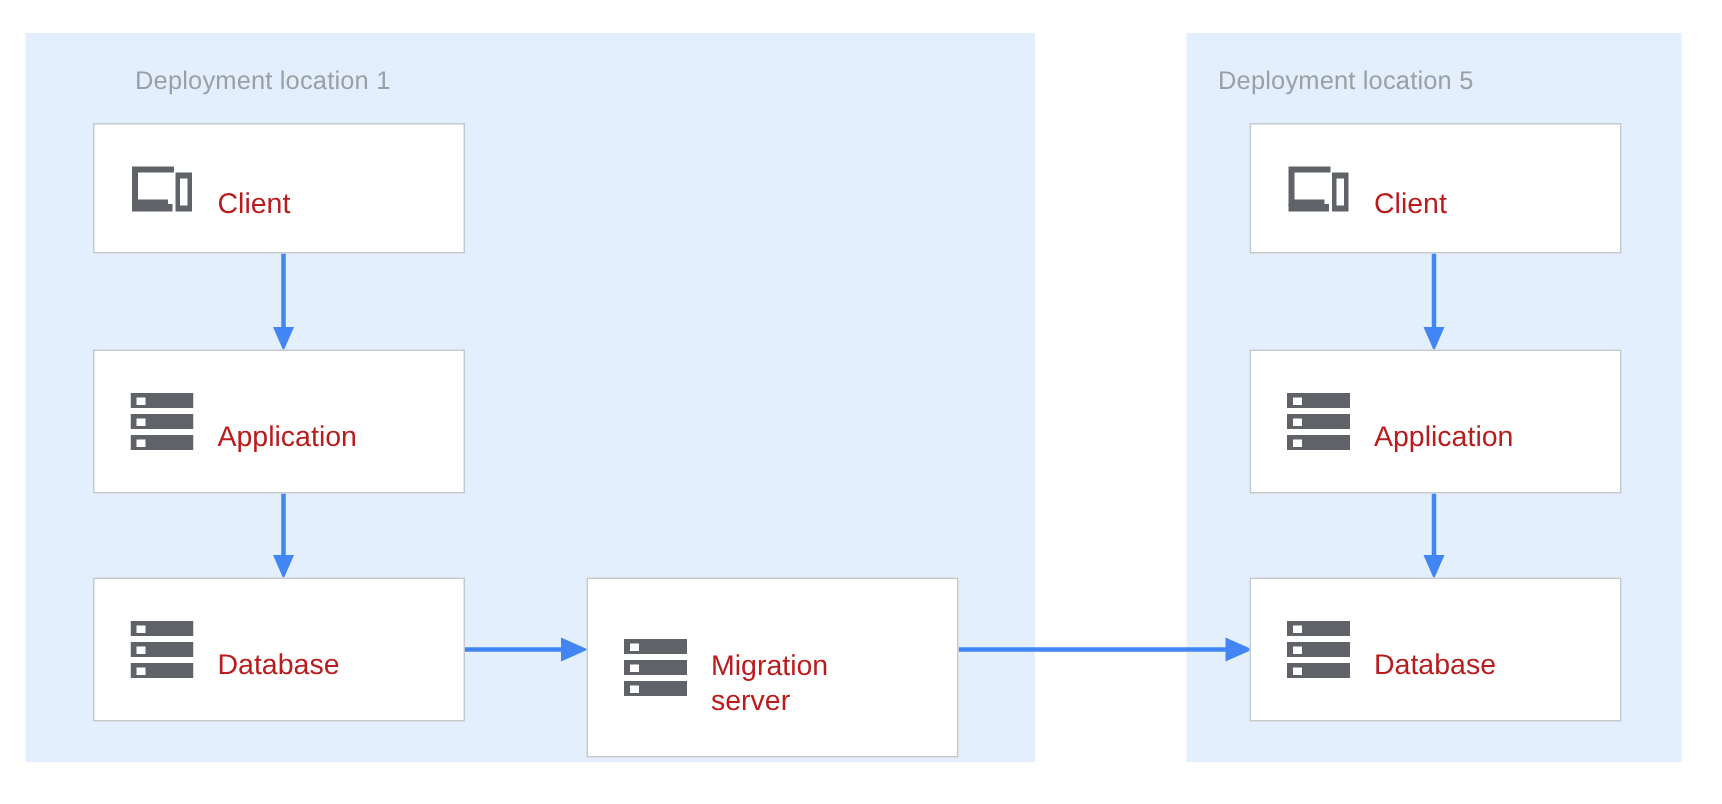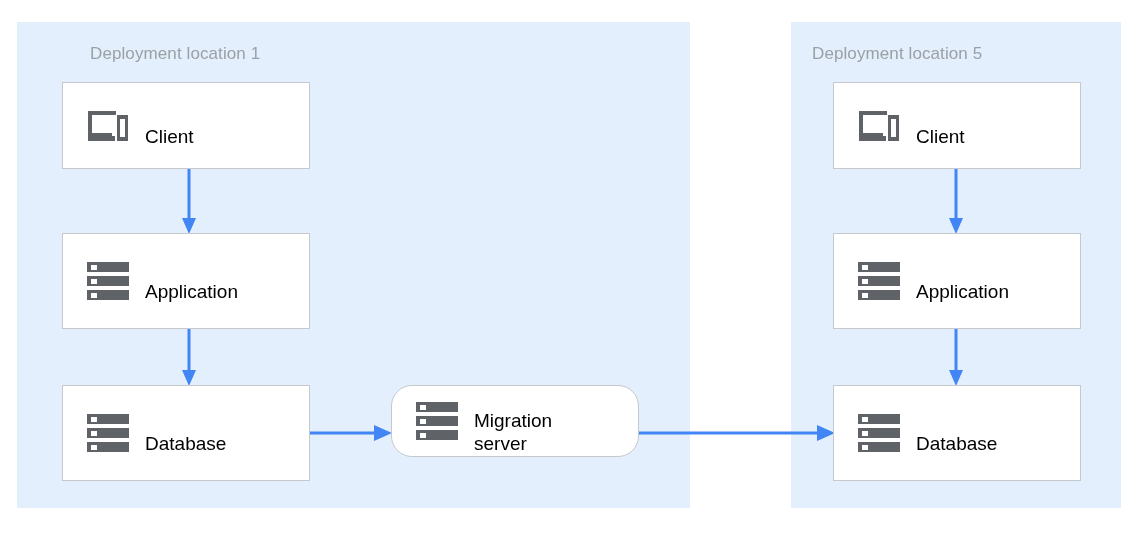--- a/index.html
+++ b/index.html
@@ -50,21 +50,21 @@
     height: 46px;
     margin-left: 22px;
     margin-right: 14px;
     display: flex;
     align-items: center;
     justify-content: center;
   }
   .node-label {
     flex: 0 1 auto;
     font-size: 19px;
-    color: #000000;
+    color: #b91c1c;
     line-height: 1.2;
     white-space: pre-line;
     margin-top: 23px;
   }
 
   
   .conn {
     position: absolute;
     overflow: visible;
   }
@@ -157,21 +157,21 @@
         <rect x="4" y="3" width="6" height="5" fill="#ffffff"></rect>
         <rect x="0" y="14" width="42" height="10" fill="#5f6368"></rect>
         <rect x="4" y="17" width="6" height="5" fill="#ffffff"></rect>
         <rect x="0" y="28" width="42" height="10" fill="#5f6368"></rect>
         <rect x="4" y="31" width="6" height="5" fill="#ffffff"></rect>
       </svg>
     </span>
     <span class="node-label">Database</span>
   </div>
 
-  <div class="node" style="left:391px; top:385px; width:248px; height:72px;border-radius:21px;">
+  <div class="node" style="left:391px; top:385px; width:248px; height:120px;">
     <span class="node-icon">
       <svg width="42" height="38" viewBox="0 0 42 38" aria-hidden="true">
         <rect x="0" y="0" width="42" height="10" fill="#5f6368"></rect>
         <rect x="4" y="3" width="6" height="5" fill="#ffffff"></rect>
         <rect x="0" y="14" width="42" height="10" fill="#5f6368"></rect>
         <rect x="4" y="17" width="6" height="5" fill="#ffffff"></rect>
         <rect x="0" y="28" width="42" height="10" fill="#5f6368"></rect>
         <rect x="4" y="31" width="6" height="5" fill="#ffffff"></rect>
       </svg>
     </span>

